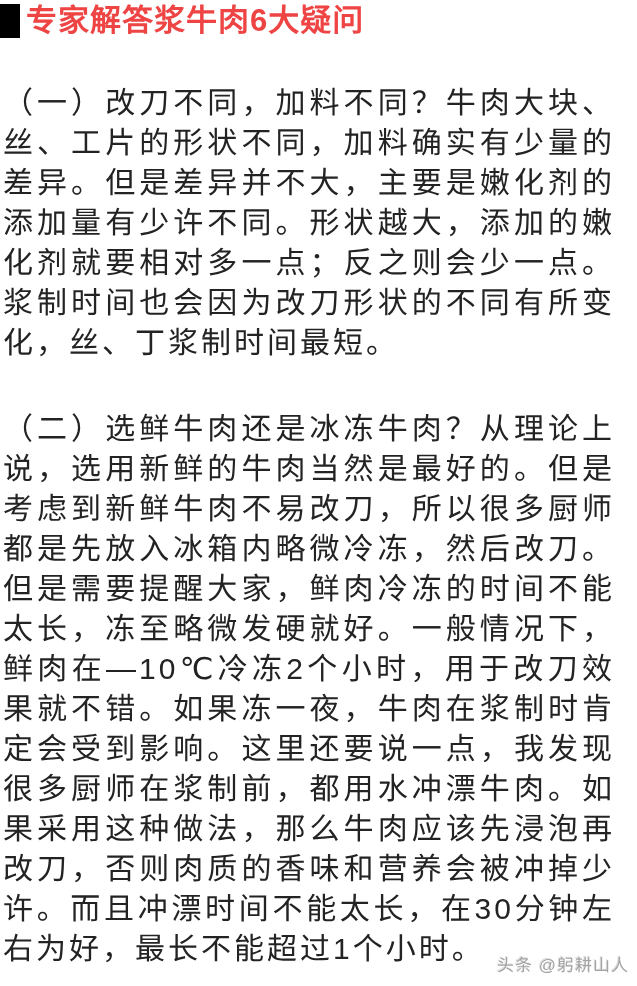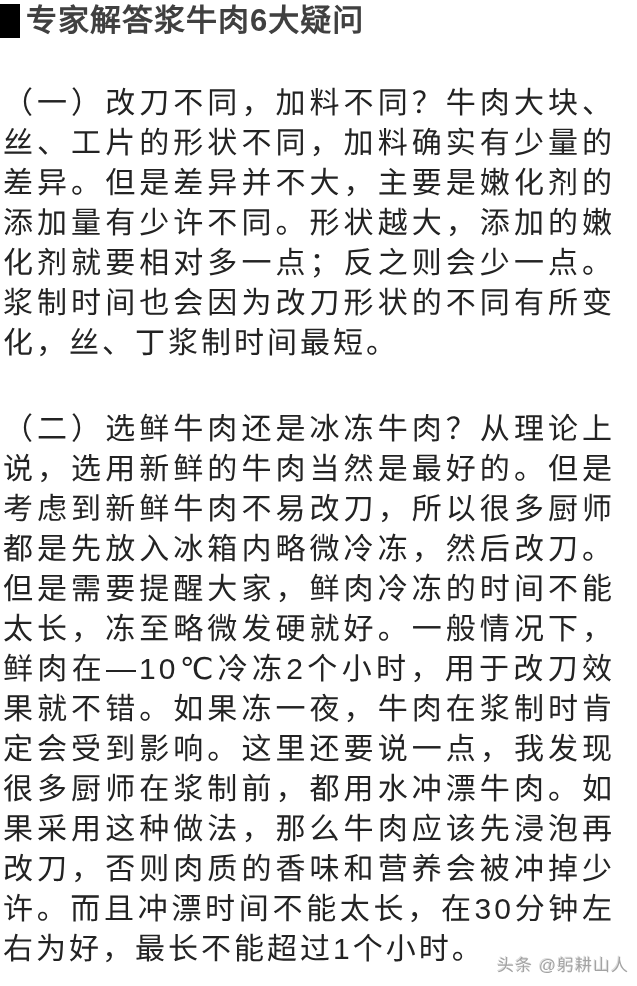--- a/index.html
+++ b/index.html
@@ -31,21 +31,21 @@
     width: 20px;
     height: 34px;
     background: #000000;
     margin-right: 6px;
   }
   .page-title {
     margin: 0;
     font-size: 31px;
     line-height: 36px;
     font-weight: 800;
-    color: #404040;
+    color: #ef4444;
     letter-spacing: 1px;
     white-space: nowrap;
   }
   .article {
     margin-top: 44px;
     padding: 0 6px 0 3px;
   }
   .article p {
     margin: 0 16px 46px 0;
     font-size: 30px;

